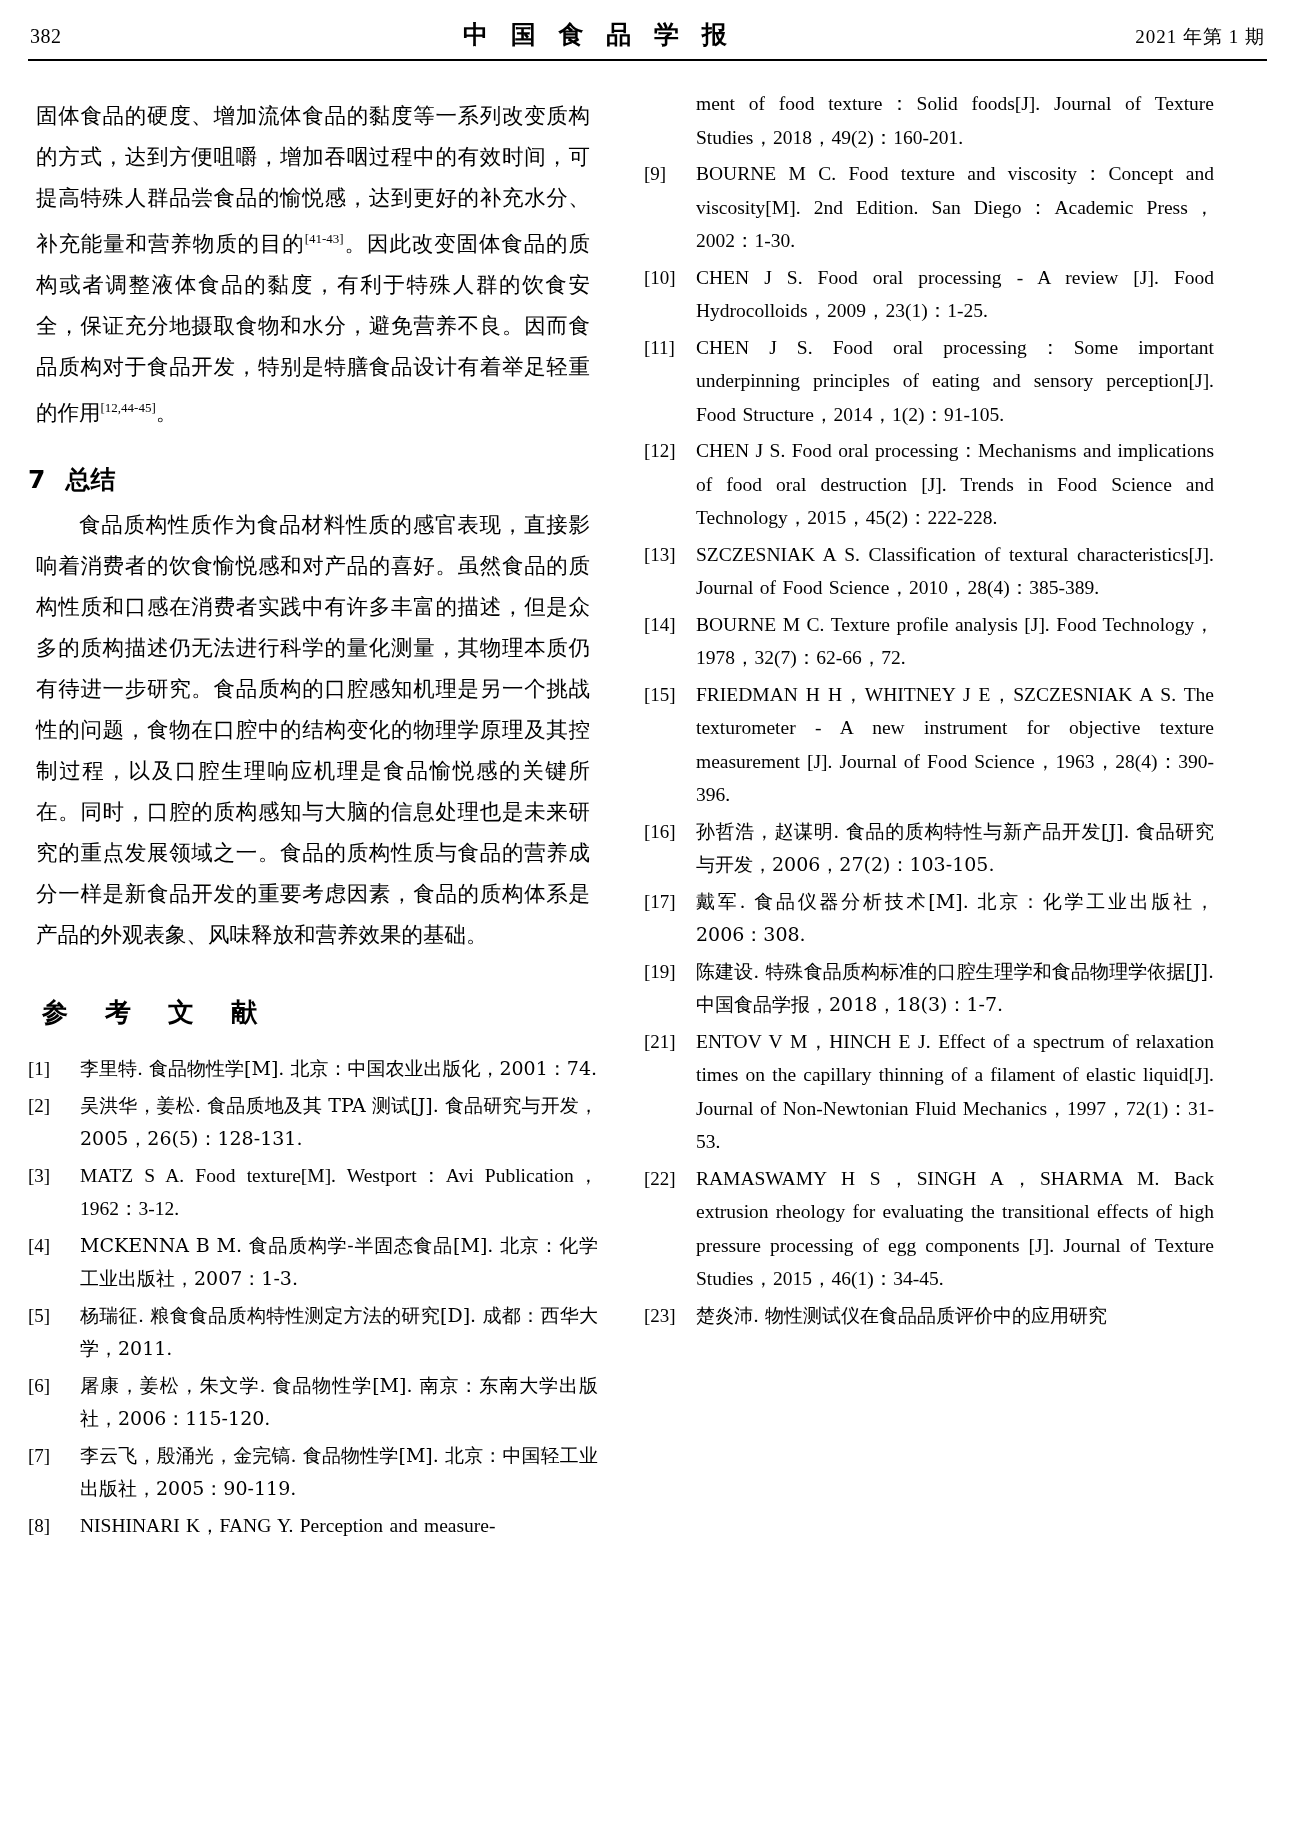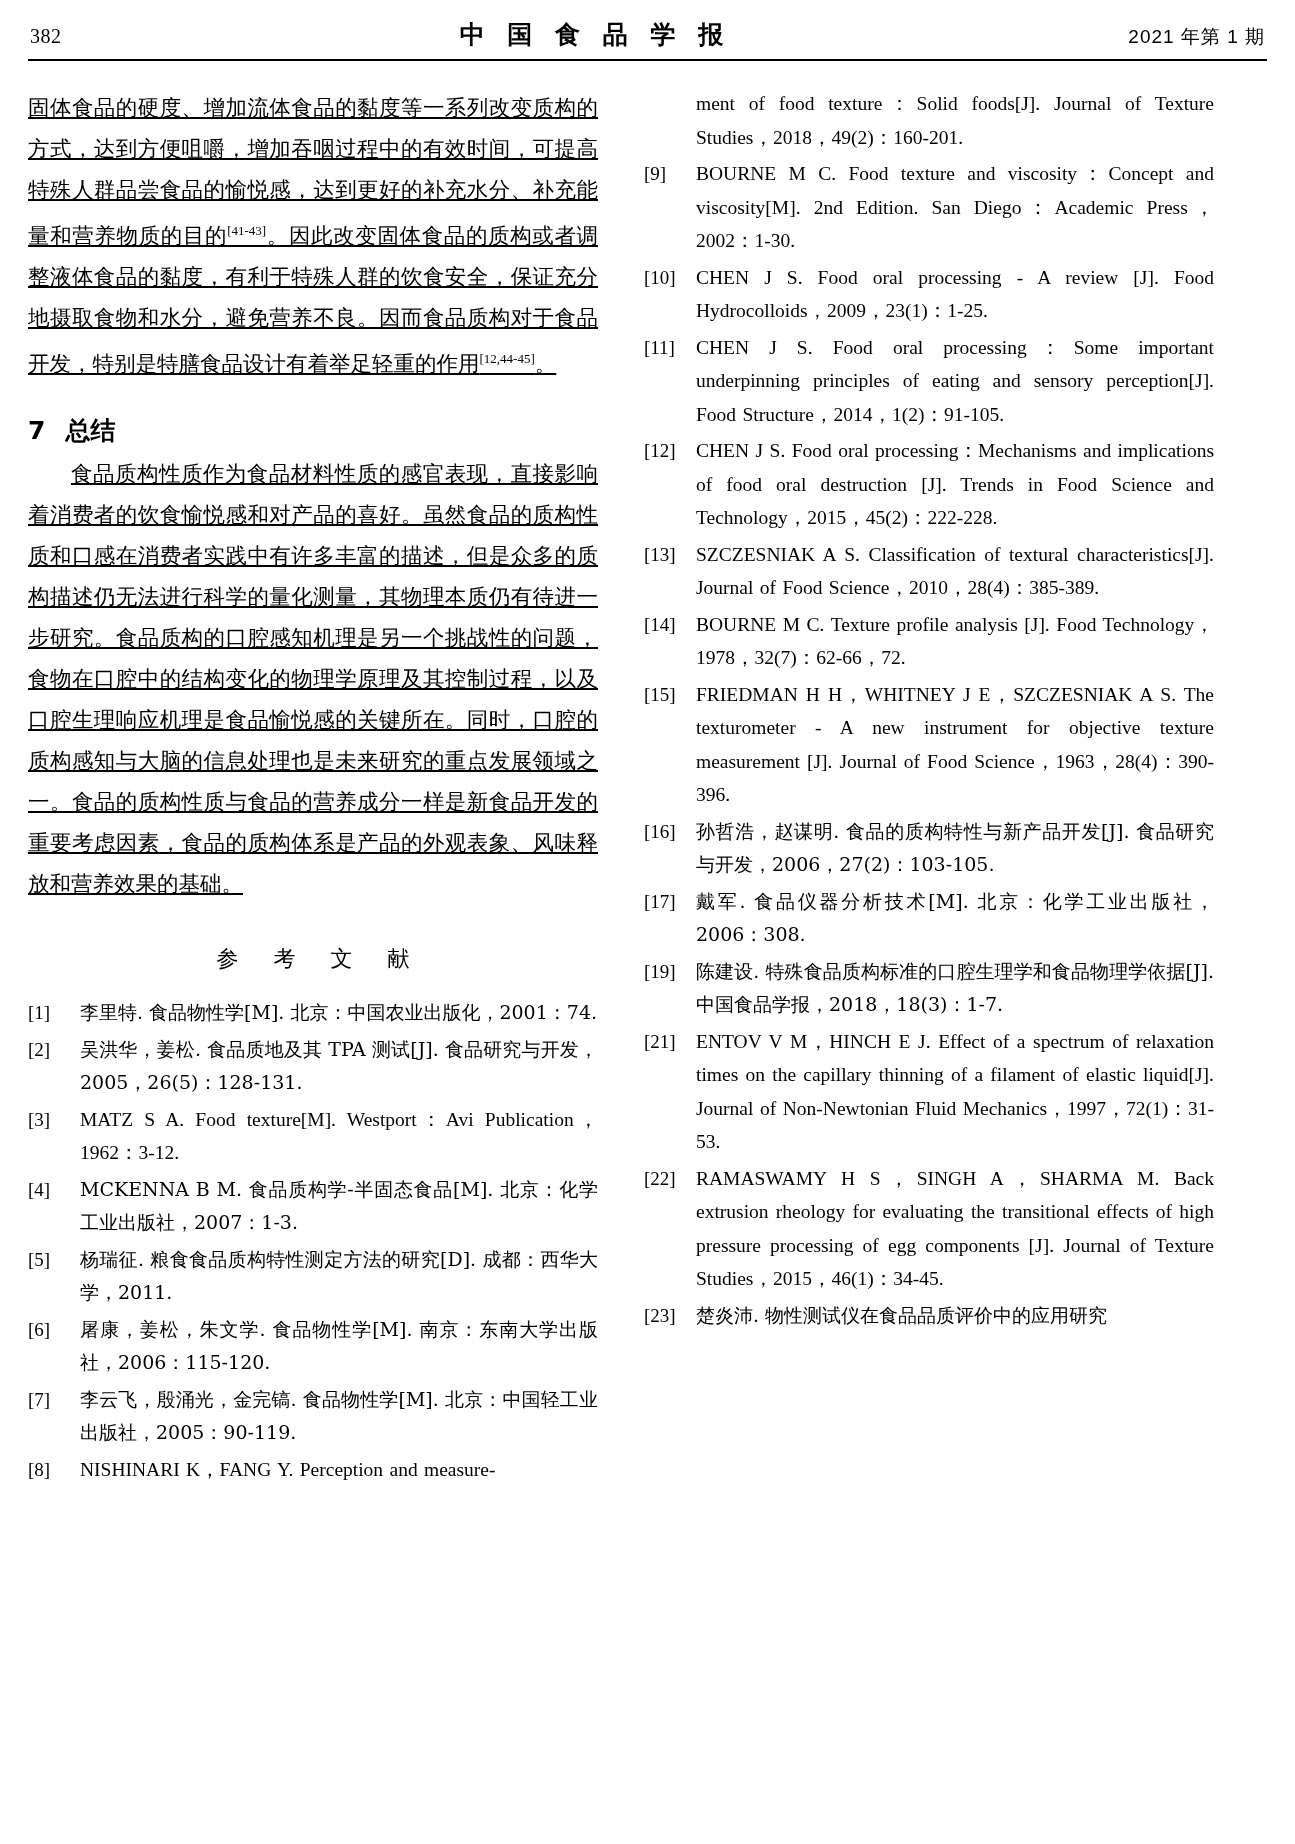--- a/index.html
+++ b/index.html
@@ -36,21 +36,21 @@
   }
   .header-title {
     font-family: "DejaVu Serif", serif;
     font-size: 25px;
     font-weight: bold;
     letter-spacing: 7px;
     text-align: center;
     flex: 1;
   }
   .header-issue {
-    font-family: Liberation Sans, sans-serif;
+    font-family: Liberation Serif, serif;
     font-size: 19px;
     letter-spacing: 1px;
   }
   .header-rule {
     border-bottom: 2px solid #000;
     margin: 8px 0 0 0;
   }
   
   .columns {
     display: flex;
@@ -62,23 +62,22 @@
   }
   .col-left { }
   .col-right { }
 
   p.cn-body {
     font-family: "DejaVu Serif", serif;
     font-size: 21.5px;
     line-height: 41px;
     text-align: justify;
     text-justify: inter-ideograph;
-    margin: 0;
+    margin: 8px;
     text-indent: 0;
-    text-decoration: underline;
   }
   p.cn-body.indent {
     text-indent: 43px;
   }
   sup.ref {
     font-size: 13px;
     vertical-align: super;
     font-family: "Liberation Serif", serif;
   }
   
@@ -88,24 +87,23 @@
     margin: 30px 0 6px 0;
     font-family: "DejaVu Sans", sans-serif;
     font-weight: bold;
     font-size: 25px;
   }
   .section-num {
     margin-right: 20px;
   }
   
   .ref-heading {
-    text-align: center;
-    font-family: "DejaVu Serif", serif;
-    font-weight: normal;
-    font-size: 22px;
+    font-family: "DejaVu Serif", serif;
+    font-weight: bold;
+    font-size: 26px;
     letter-spacing: 14px;
     margin: 40px 0 22px 0;
     padding-left: 14px;
   }
   
   .ref-list {
     margin: 0;
     padding: 0;
     list-style: none;
   }

